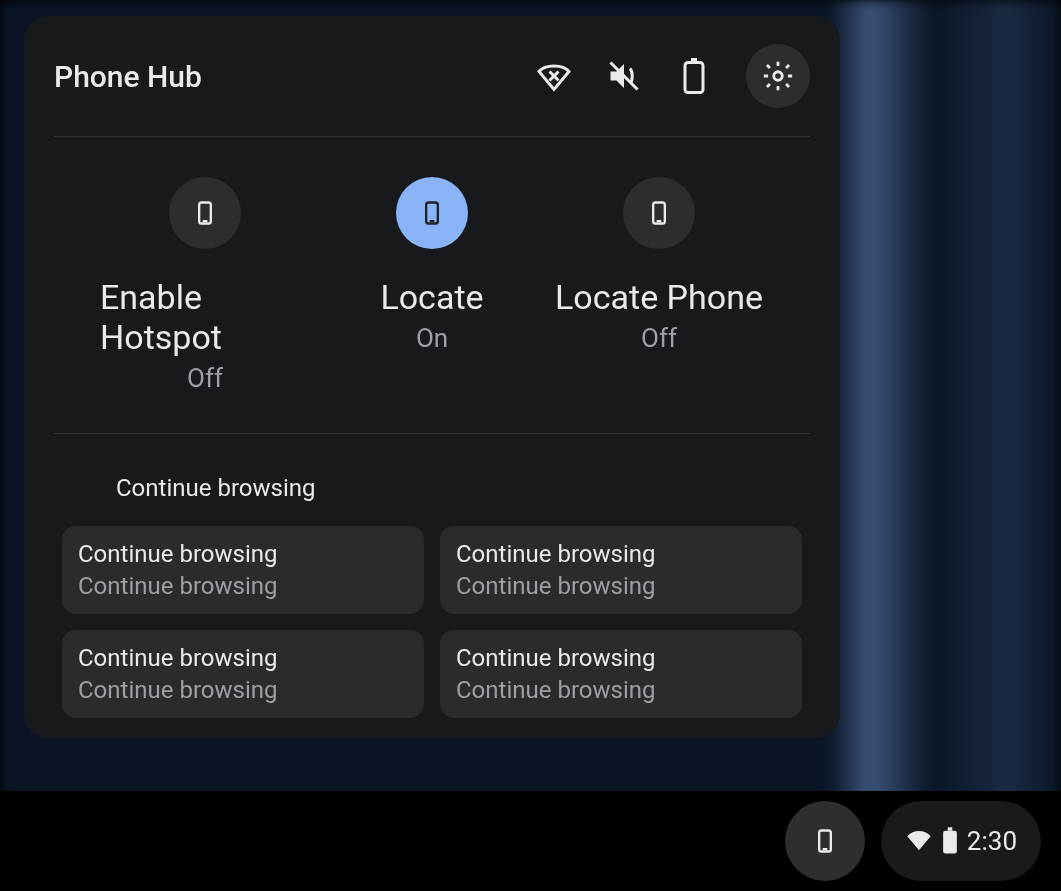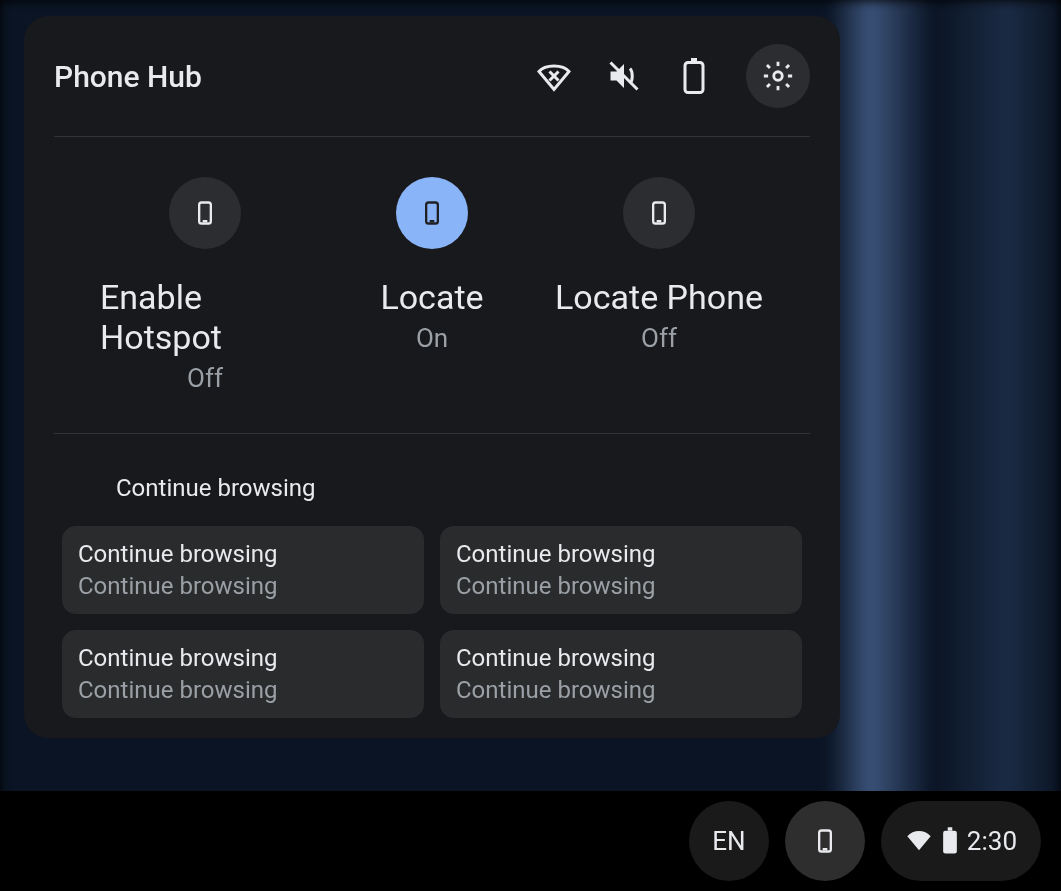--- a/index.html
+++ b/index.html
@@ -242,23 +242,20 @@
     </div>
     <div class="chip">
       <div class="chip-title">Continue browsing</div>
       <div class="chip-sub">Continue browsing</div>
     </div>
   </div>
 
 </div>
 
 <div class="shelf">
-  <div class="pill round">
-    <span>EN</span>
-  </div>
   <div class="pill round hover">
     <span>
       <svg width="28" height="28" viewBox="0 0 24 24" fill="none">
           <rect x="7" y="3" width="10" height="18" rx="2" stroke="currentColor" stroke-width="2"></rect>
           <line x1="10" y1="19" x2="14" y2="19" stroke="currentColor" stroke-width="2"></line>
         </svg>
     </span>
   </div>
   <div class="pill status-pill">
     <span>

